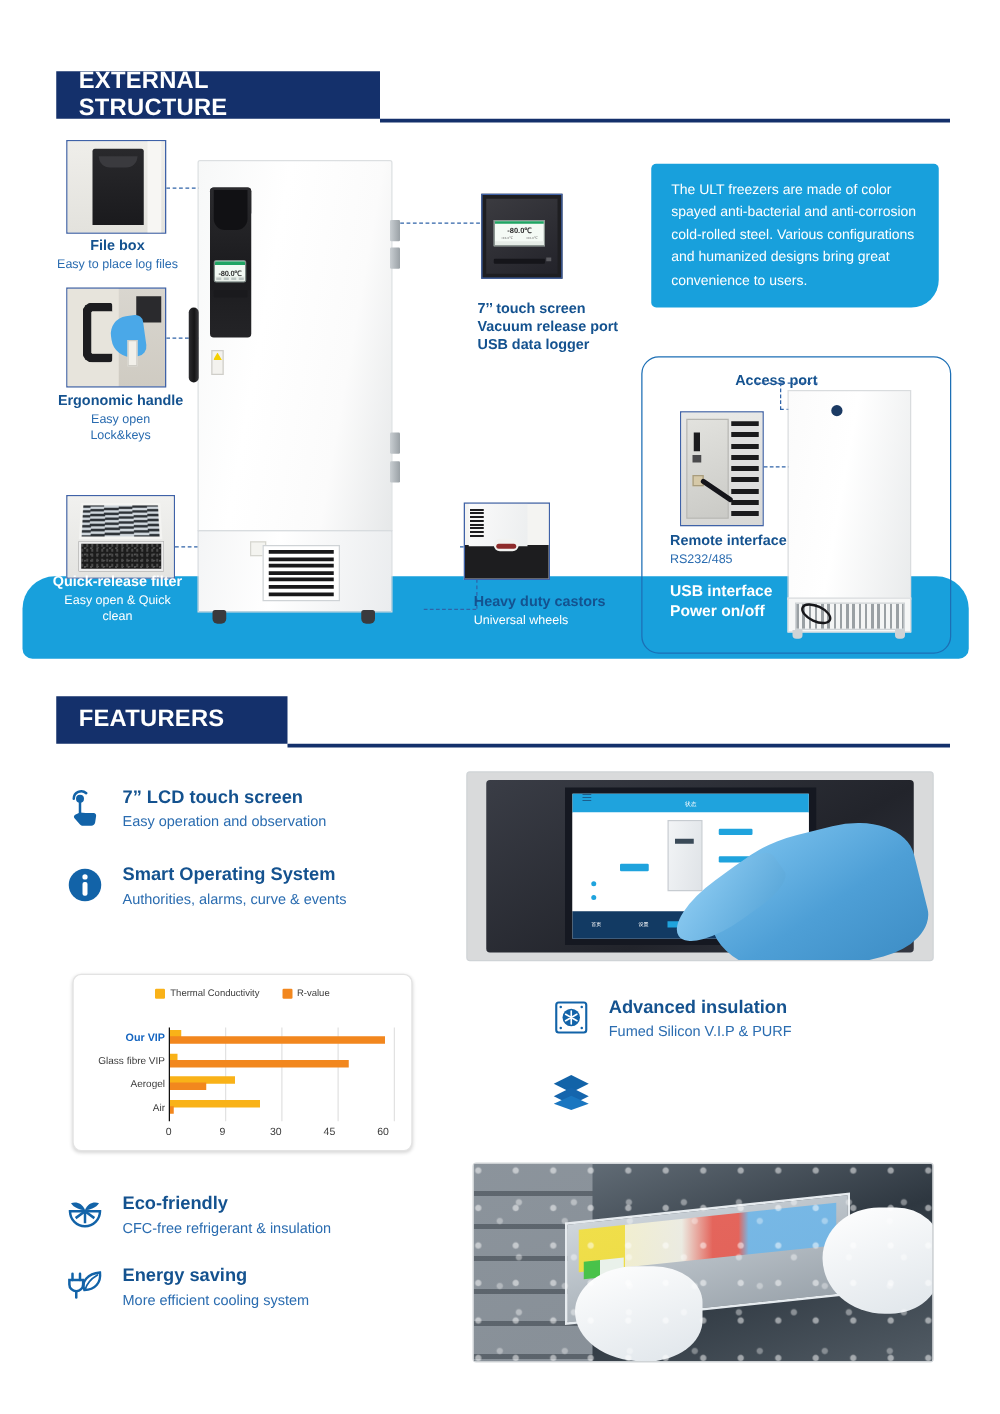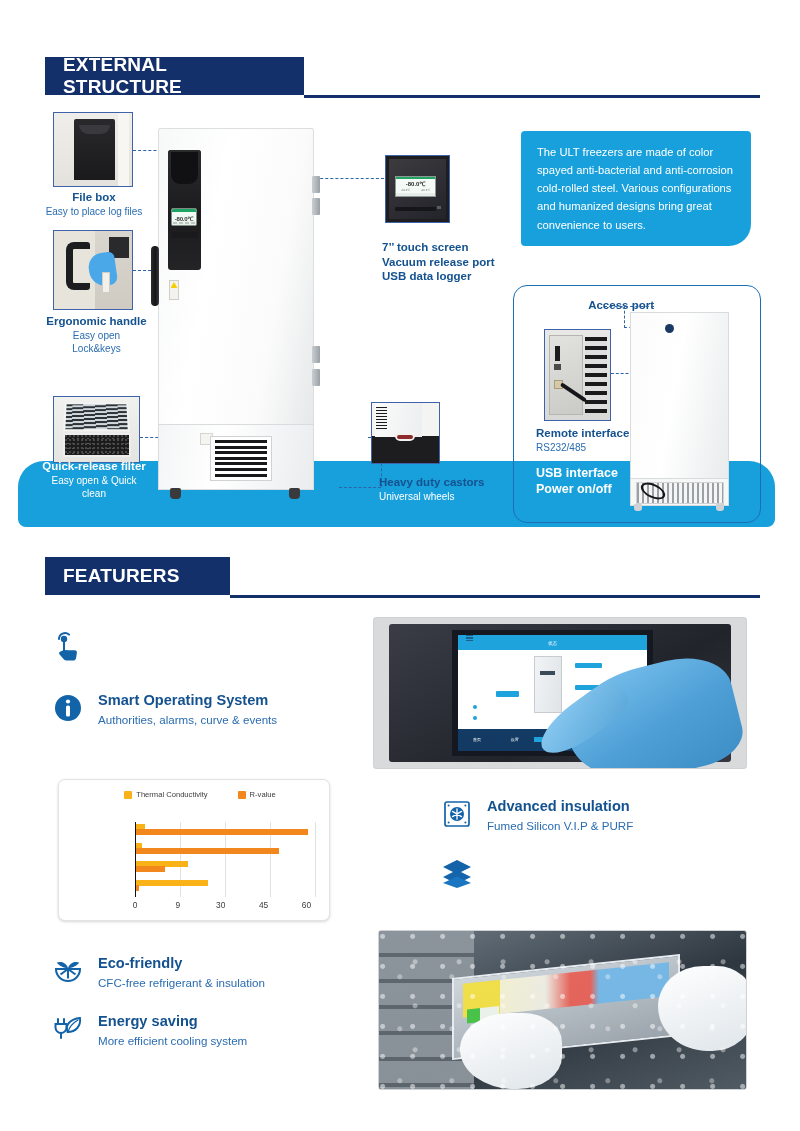--- a/index.html
+++ b/index.html
@@ -339,21 +339,21 @@
     position:absolute; background:#fff;
     border:1px solid #e3e3e3; border-radius:7px;
     box-shadow:0 1px 3px rgba(0,0,0,.16);
     overflow:hidden;
   }
   .chart-legend{
     display:flex; justify-content:center; gap:18px; align-items:center;
     margin-top:10px; font-size:7.6px; color:#3c3c3c;
     font-family:"Liberation Sans", sans-serif;
   }
-  .chart-legend .li{ display:flex; align-items:center; gap:4px;margin-left:12px; }
+  .chart-legend .li{ display:flex; align-items:center; gap:4px; }
   .chart-legend .sw{ width:8px; height:8px; border-radius:1px; }
   .plot{ position:absolute; left:0; right:0; }
   .plot-grid{ position:absolute; inset:0; }
   .plot-grid .gl{ position:absolute; top:0; bottom:0; width:1px; background:#e2e2e2; }
   .plot-grid .axis{ position:absolute; top:0; bottom:0; width:1.4px; background:#111; }
   .catlabel{
     position:absolute; right:0; font-size:8px; color:#3c3c3c; text-align:right;
     white-space:nowrap; transform:translateY(-50%);
   }
   .catlabel.hi{ color:#1565c0; font-weight:bold; font-size:8.6px; }
@@ -563,20 +563,24 @@
 </div>
 
 <div class="feat" style="left:52px; top:630px; width:300px;">
   <span class="ico">
     <svg viewBox="0 0 32 32" width="32" height="32" fill="none" stroke="#1263a8" stroke-width="2">
       <path d="M7 9a6 6 0 0 1 10-4.4" stroke-linecap="round"></path>
       <circle cx="12" cy="9" r="3.2" fill="#1263a8" stroke="none"></circle>
       <path d="M12 12v11" stroke-linecap="round"></path>
       <path d="M12 20l-3.5 1.5c-1.4.6-1.8 2-.9 3l4.4 5c.6.7 1.5 1 2.4 1h6.6c1.6 0 2.9-1.1 3.1-2.6l.8-5.2c.2-1.3-.7-2.4-2-2.4h-6.4" fill="#1263a8" stroke="none"></path>
     </svg>
+  </span>
+  <span class="txt">
+    <span class="h" style="display:block;">7” LCD touch screen</span>
+    <span class="s" style="display:block;">Easy operation and observation</span>
   </span>
 </div>
 
 <div class="feat" style="left:52px; top:692px; width:300px;">
   <span class="ico">
     <svg viewBox="0 0 32 32" width="32" height="32">
       <circle cx="16" cy="16" r="13" fill="#1263a8"></circle>
       <circle cx="16" cy="9.5" r="2.1" fill="#ffffff"></circle>
       <rect x="14" y="13.5" width="4" height="11" rx="1.6" fill="#ffffff"></rect>
     </svg>
@@ -642,20 +646,26 @@
         <div class="bar" style="background: rgb(242, 135, 30); left: 1.4px; width: 95.2381%; top: 9.1%;"></div>
         <div class="bar" style="background: rgb(249, 178, 24); left: 1.4px; width: 3.1746%; top: 27.5%;"></div>
         <div class="bar" style="background: rgb(242, 135, 30); left: 1.4px; width: 79.3651%; top: 34.1%;"></div>
         <div class="bar" style="background: rgb(249, 178, 24); left: 1.4px; width: 28.5714%; top: 52.5%;"></div>
         <div class="bar" style="background: rgb(242, 135, 30); left: 1.4px; width: 15.873%; top: 59.1%;"></div>
         <div class="bar" style="background: rgb(249, 178, 24); left: 1.4px; width: 39.6825%; top: 77.5%;"></div>
         <div class="bar" style="background: rgb(242, 135, 30); left: 1.4px; width: 1.5873%; top: 84.1%;"></div>
       </div>
   </div>
 
+  <div id="catlabels" style="position:absolute; left:0; top:42px; width:73px; height:75px;">
+      <div class="catlabel hi" style="top: 10.5%;">Our VIP</div>
+      <div class="catlabel" style="top: 35.5%;">Glass fibre VIP</div>
+      <div class="catlabel" style="top: 60.5%;">Aerogel</div>
+      <div class="catlabel" style="top: 85.5%;">Air</div>
+    </div>
   <div id="xticks" style="position:absolute; left:76px; top:120px; right:14px; height:14px;">
       <div class="ticklabel" style="left: 0%;">0</div>
       <div class="ticklabel" style="left: 23.8095%;">9</div>
       <div class="ticklabel" style="left: 47.619%;">30</div>
       <div class="ticklabel" style="left: 71.4286%;">45</div>
       <div class="ticklabel" style="left: 95.2381%;">60</div>
     </div>
 </div>
 
 <div class="feat" style="left:441px; top:798px; width:320px;">

